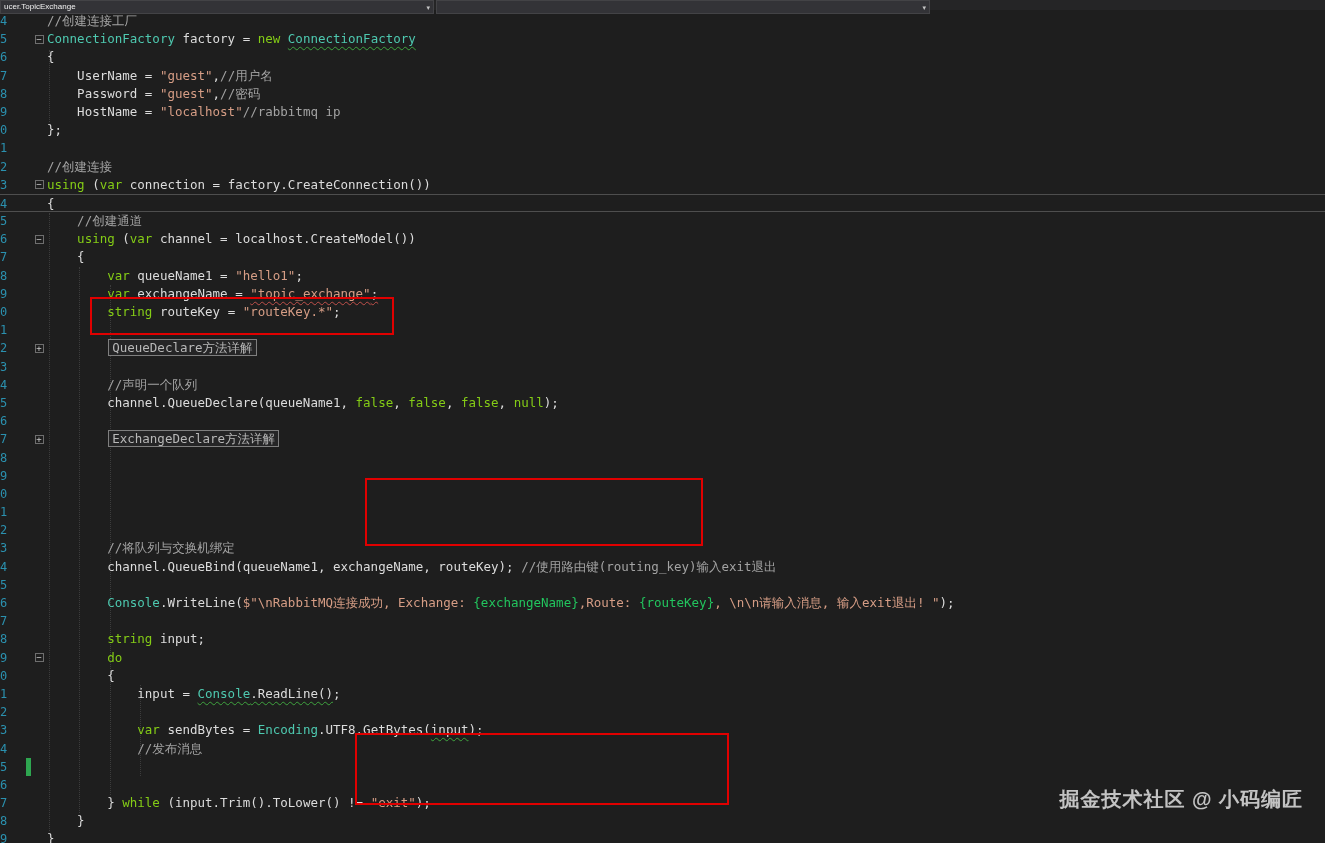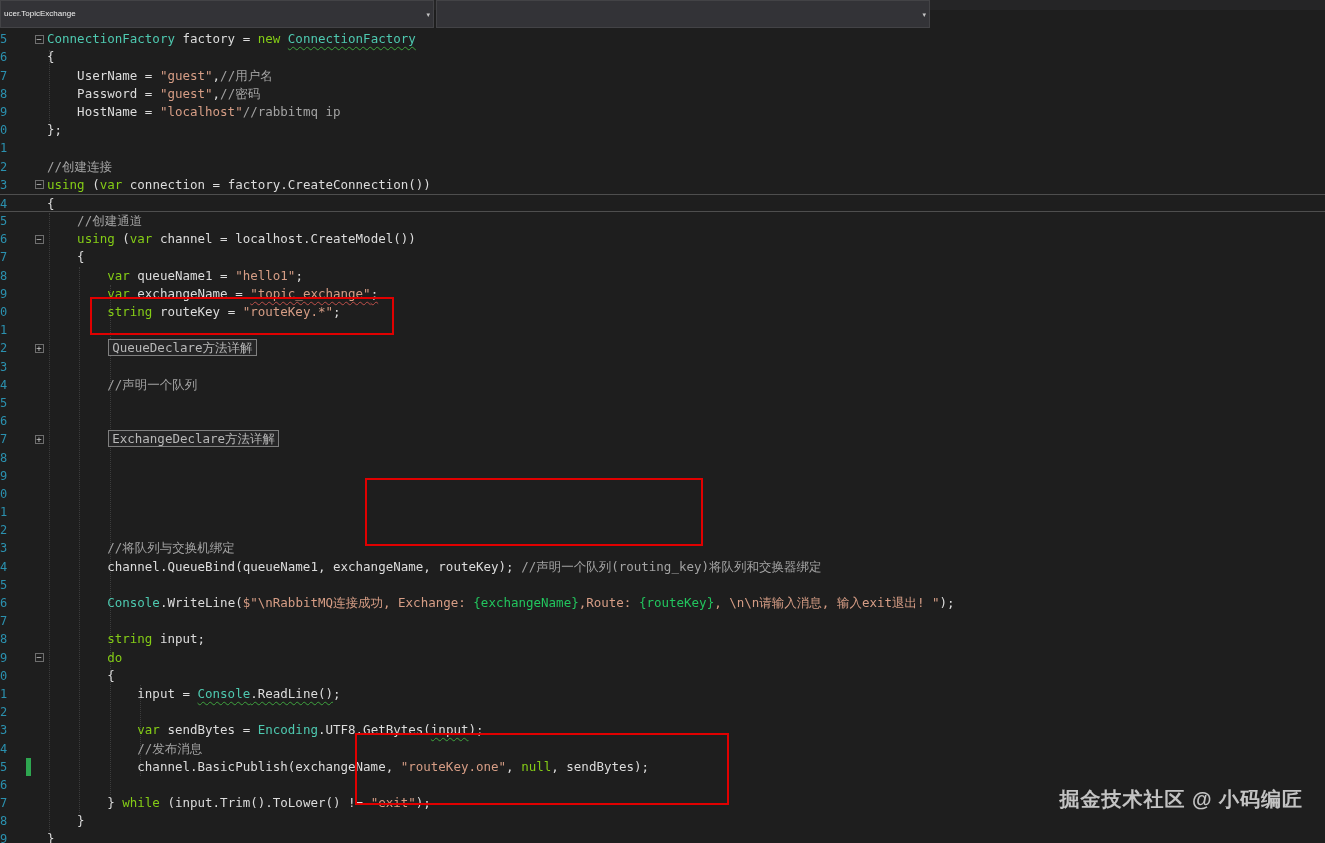--- a/index.html
+++ b/index.html
@@ -4,21 +4,21 @@
 <style>
   html,body{margin:0;padding:0;}
   body{
     width:1325px;height:843px;overflow:hidden;position:relative;
     background:#1E1E1E;
     font-family:"DejaVu Sans Mono","Liberation Mono",monospace;
   }
   
   .topbar{position:absolute;top:0;left:0;width:1325px;height:10px;background:#252526;z-index:6;}
   .combo{
-    position:absolute;top:0;height:28px;box-sizing:border-box;
+    position:absolute;top:0;height:14px;box-sizing:border-box;
     background:#333337;border:1px solid #434346;
     display:flex;align-items:center;justify-content:space-between;
     font-family:"Liberation Sans",sans-serif;font-size:8px;line-height:8px;color:#F1F1F1;
     padding:0 3px;cursor:default;
   }
   .combo .arrow{color:#C5C5C5;font-size:7px;line-height:7px;}
   #combo-left{left:0;width:434px;}
   #combo-right{left:436px;width:494px;}
   
   .editor{position:absolute;top:10px;left:0;width:1325px;padding-top:2px;font-size:12.5px;z-index:2;}
@@ -229,20 +229,21 @@
       <span class="sp"></span>
       <span class="chg"></span>
       <span class="fold"></span>
       <span class="codespan"><span class="tk-d">        </span><span class="tk-c">//声明一个队列</span></span>
     </div>
     <div class="line">
       <span class="ln">5</span>
       <span class="sp"></span>
       <span class="chg"></span>
       <span class="fold"></span>
+      <span class="codespan"><span class="tk-d">        channel.QueueDeclare(queueName1, </span><span class="tk-k">false</span><span class="tk-d">, </span><span class="tk-k">false</span><span class="tk-d">, </span><span class="tk-k">false</span><span class="tk-d">, </span><span class="tk-k">null</span><span class="tk-d">);</span></span>
     </div>
     <div class="line">
       <span class="ln">6</span>
       <span class="sp"></span>
       <span class="chg"></span>
       <span class="fold"></span>
       <span class="codespan"></span>
     </div>
     <div class="line">
       <span class="ln">7</span>
@@ -291,21 +292,21 @@
       <span class="sp"></span>
       <span class="chg"></span>
       <span class="fold"></span>
       <span class="codespan"><span class="tk-d">        </span><span class="tk-c">//将队列与交换机绑定</span></span>
     </div>
     <div class="line">
       <span class="ln">4</span>
       <span class="sp"></span>
       <span class="chg"></span>
       <span class="fold"></span>
-      <span class="codespan"><span class="tk-d">        channel.QueueBind(queueName1, exchangeName, routeKey); </span><span class="tk-c">//声明一个队列(routing_key)将队列和交换器绑定</span></span>
+      <span class="codespan"><span class="tk-d">        channel.QueueBind(queueName1, exchangeName, routeKey); </span><span class="tk-c">//使用路由键(routing_key)输入exit退出</span></span>
     </div>
     <div class="line">
       <span class="ln">5</span>
       <span class="sp"></span>
       <span class="chg"></span>
       <span class="fold"></span>
       <span class="codespan"></span>
     </div>
     <div class="line">
       <span class="ln">6</span>
@@ -370,21 +371,20 @@
       <span class="sp"></span>
       <span class="chg"></span>
       <span class="fold"></span>
       <span class="codespan"><span class="tk-d">            </span><span class="tk-c">//发布消息</span></span>
     </div>
     <div class="line">
       <span class="ln">5</span>
       <span class="sp"></span>
       <span class="chg" style="background: rgb(46, 166, 80);"></span>
       <span class="fold"></span>
-      <span class="codespan"><span class="tk-d">            channel.BasicPublish(exchangeName, </span><span class="tk-s">"routeKey.one"</span><span class="tk-d">, </span><span class="tk-k">null</span><span class="tk-d">, sendBytes);</span></span>
     </div>
     <div class="line">
       <span class="ln">6</span>
       <span class="sp"></span>
       <span class="chg"></span>
       <span class="fold"></span>
       <span class="codespan"></span>
     </div>
     <div class="line">
       <span class="ln">7</span>

